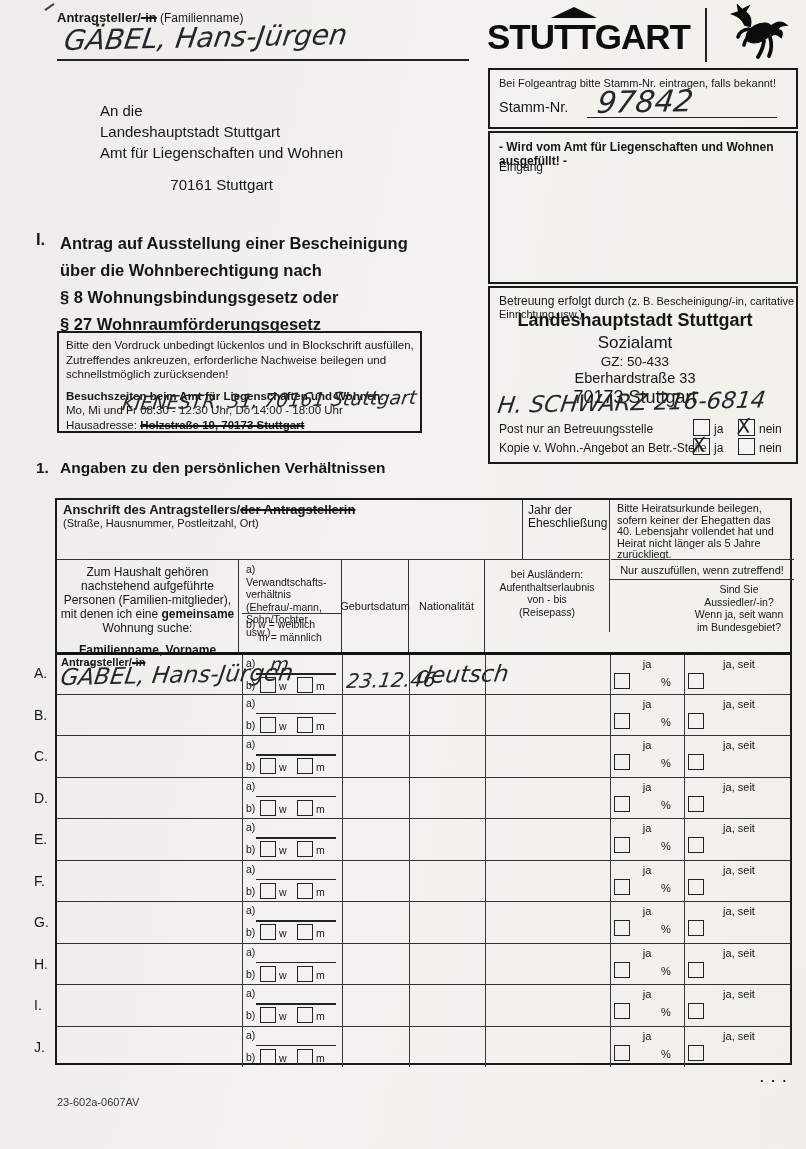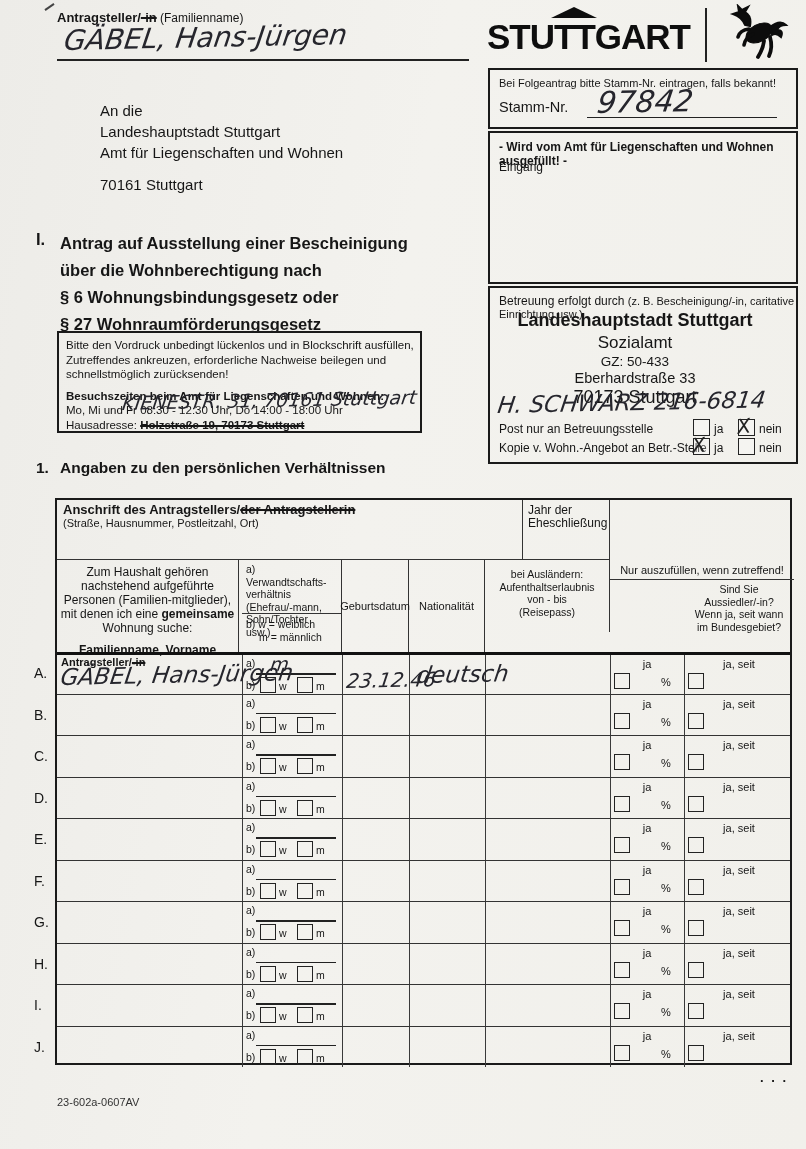--- a/index.html
+++ b/index.html
@@ -108,28 +108,28 @@
     <div class="abs" style="left:224px;top:153px;font-size:12px;">ja</div>
     <div class="cb" style="left:248px;top:150px;"></div>
     <span class="cbmark" style="left:247px;top:145px;"></span>
     <div class="abs" style="left:269px;top:153px;font-size:12px;">nein</div>
   </div>
 
   <div class="abs" style="left:100px;top:100px;font-size:15px;line-height:21px;">
     <div>An die</div>
     <div>Landeshauptstadt Stuttgart</div>
     <div>Amt für Liegenschaften und Wohnen</div>
-    <div style="margin-top:11px;">70161 Stuttgart</div>
+    <div style="margin-top:11px;text-align:center;">70161 Stuttgart</div>
   </div>
 
   <div class="abs b" style="left:36px;top:230px;font-size:16.5px;">I.</div>
   <div class="abs b" style="left:60px;top:230px;font-size:16.5px;line-height:27px;">
     <div>Antrag auf Ausstellung einer Bescheinigung</div>
     <div>über die Wohnberechtigung nach</div>
-    <div>§ 6 Wohnungsbindungsgesetz oder</div>
+    <div>§ 8 Wohnungsbindungsgesetz oder</div>
     <div>§ 27 Wohnraumförderungsgesetz</div>
   </div>
 
   <div class="abs box" style="left:57px;top:331px;width:361px;height:98px;">
     <div class="abs" style="left:7px;top:5px;font-size:11.5px;line-height:14.5px;width:348px;">
       <div>Bitte den Vordruck unbedingt lückenlos und in Blockschrift ausfüllen,</div>
       <div>Zutreffendes ankreuzen, erforderliche Nachweise beilegen und</div>
       <div>schnellstmöglich zurücksenden!</div>
       <div class="b" style="margin-top:7px;">Besuchszeiten beim Amt für Liegenschaften und Wohnen:</div>
       <div>Mo, Mi und Fr 08:30 - 12:30 Uhr, Do 14:00 - 18:00 Uhr</div>
@@ -142,20 +142,25 @@
   <div class="abs b" style="left:60px;top:459px;font-size:15.5px;">Angaben zu den persönlichen Verhältnissen</div>
 
   <div class="ptable">
 
     <div class="cell" style="left:0;top:0;width:465px;height:60px;border-bottom:1px solid #333;padding:4px 6px;">
       <div style="font-size:13px;"><span class="b">Anschrift des Antragstellers/</span><span class="b strike">der Antragstellerin</span></div>
       <div style="font-size:11px;">(Straße, Hausnummer, Postleitzahl, Ort)</div>
     </div>
     <div class="cell pre" style="left:465px;top:0;width:88px;height:60px;border-left:1px solid #333;border-right:1px solid #333;border-bottom:1px solid #333;padding:4px 5px;font-size:12px;">Jahr der
 Eheschließung</div>
+    <div class="cell pre" style="left:554px;top:0;width:183px;height:60px;border-bottom:1px solid #333;padding:3px 6px;font-size:10.8px;line-height:11.5px;">Bitte Heiratsurkunde beilegen,
+sofern keiner der Ehegatten das
+40. Lebensjahr vollendet hat und
+Heirat nicht länger als 5 Jahre
+zurückliegt.</div>
 
     <div class="cell ctr" style="left:0;top:60px;width:182px;height:92px;border-right:1px solid #333;padding:5px 3px;font-size:12px;line-height:14px;">
       <span>Zum Haushalt gehören nachstehend aufgeführte Personen (Familien-mitglieder), mit denen ich eine </span><span class="b">gemeinsame</span><span> Wohnung suche:</span>
       <div class="b" style="margin-top:8px;font-size:12px;">Familienname, Vorname</div>
     </div>
     <div class="cell pre" style="left:185px;top:60px;width:100px;height:54px;border-right:1px solid #333;border-bottom:1px solid #333;padding:3px 4px;">a) Verwandtschafts-
 verhältnis
 (Ehefrau/-mann,
 Sohn/Tochter
 usw.)</div>

